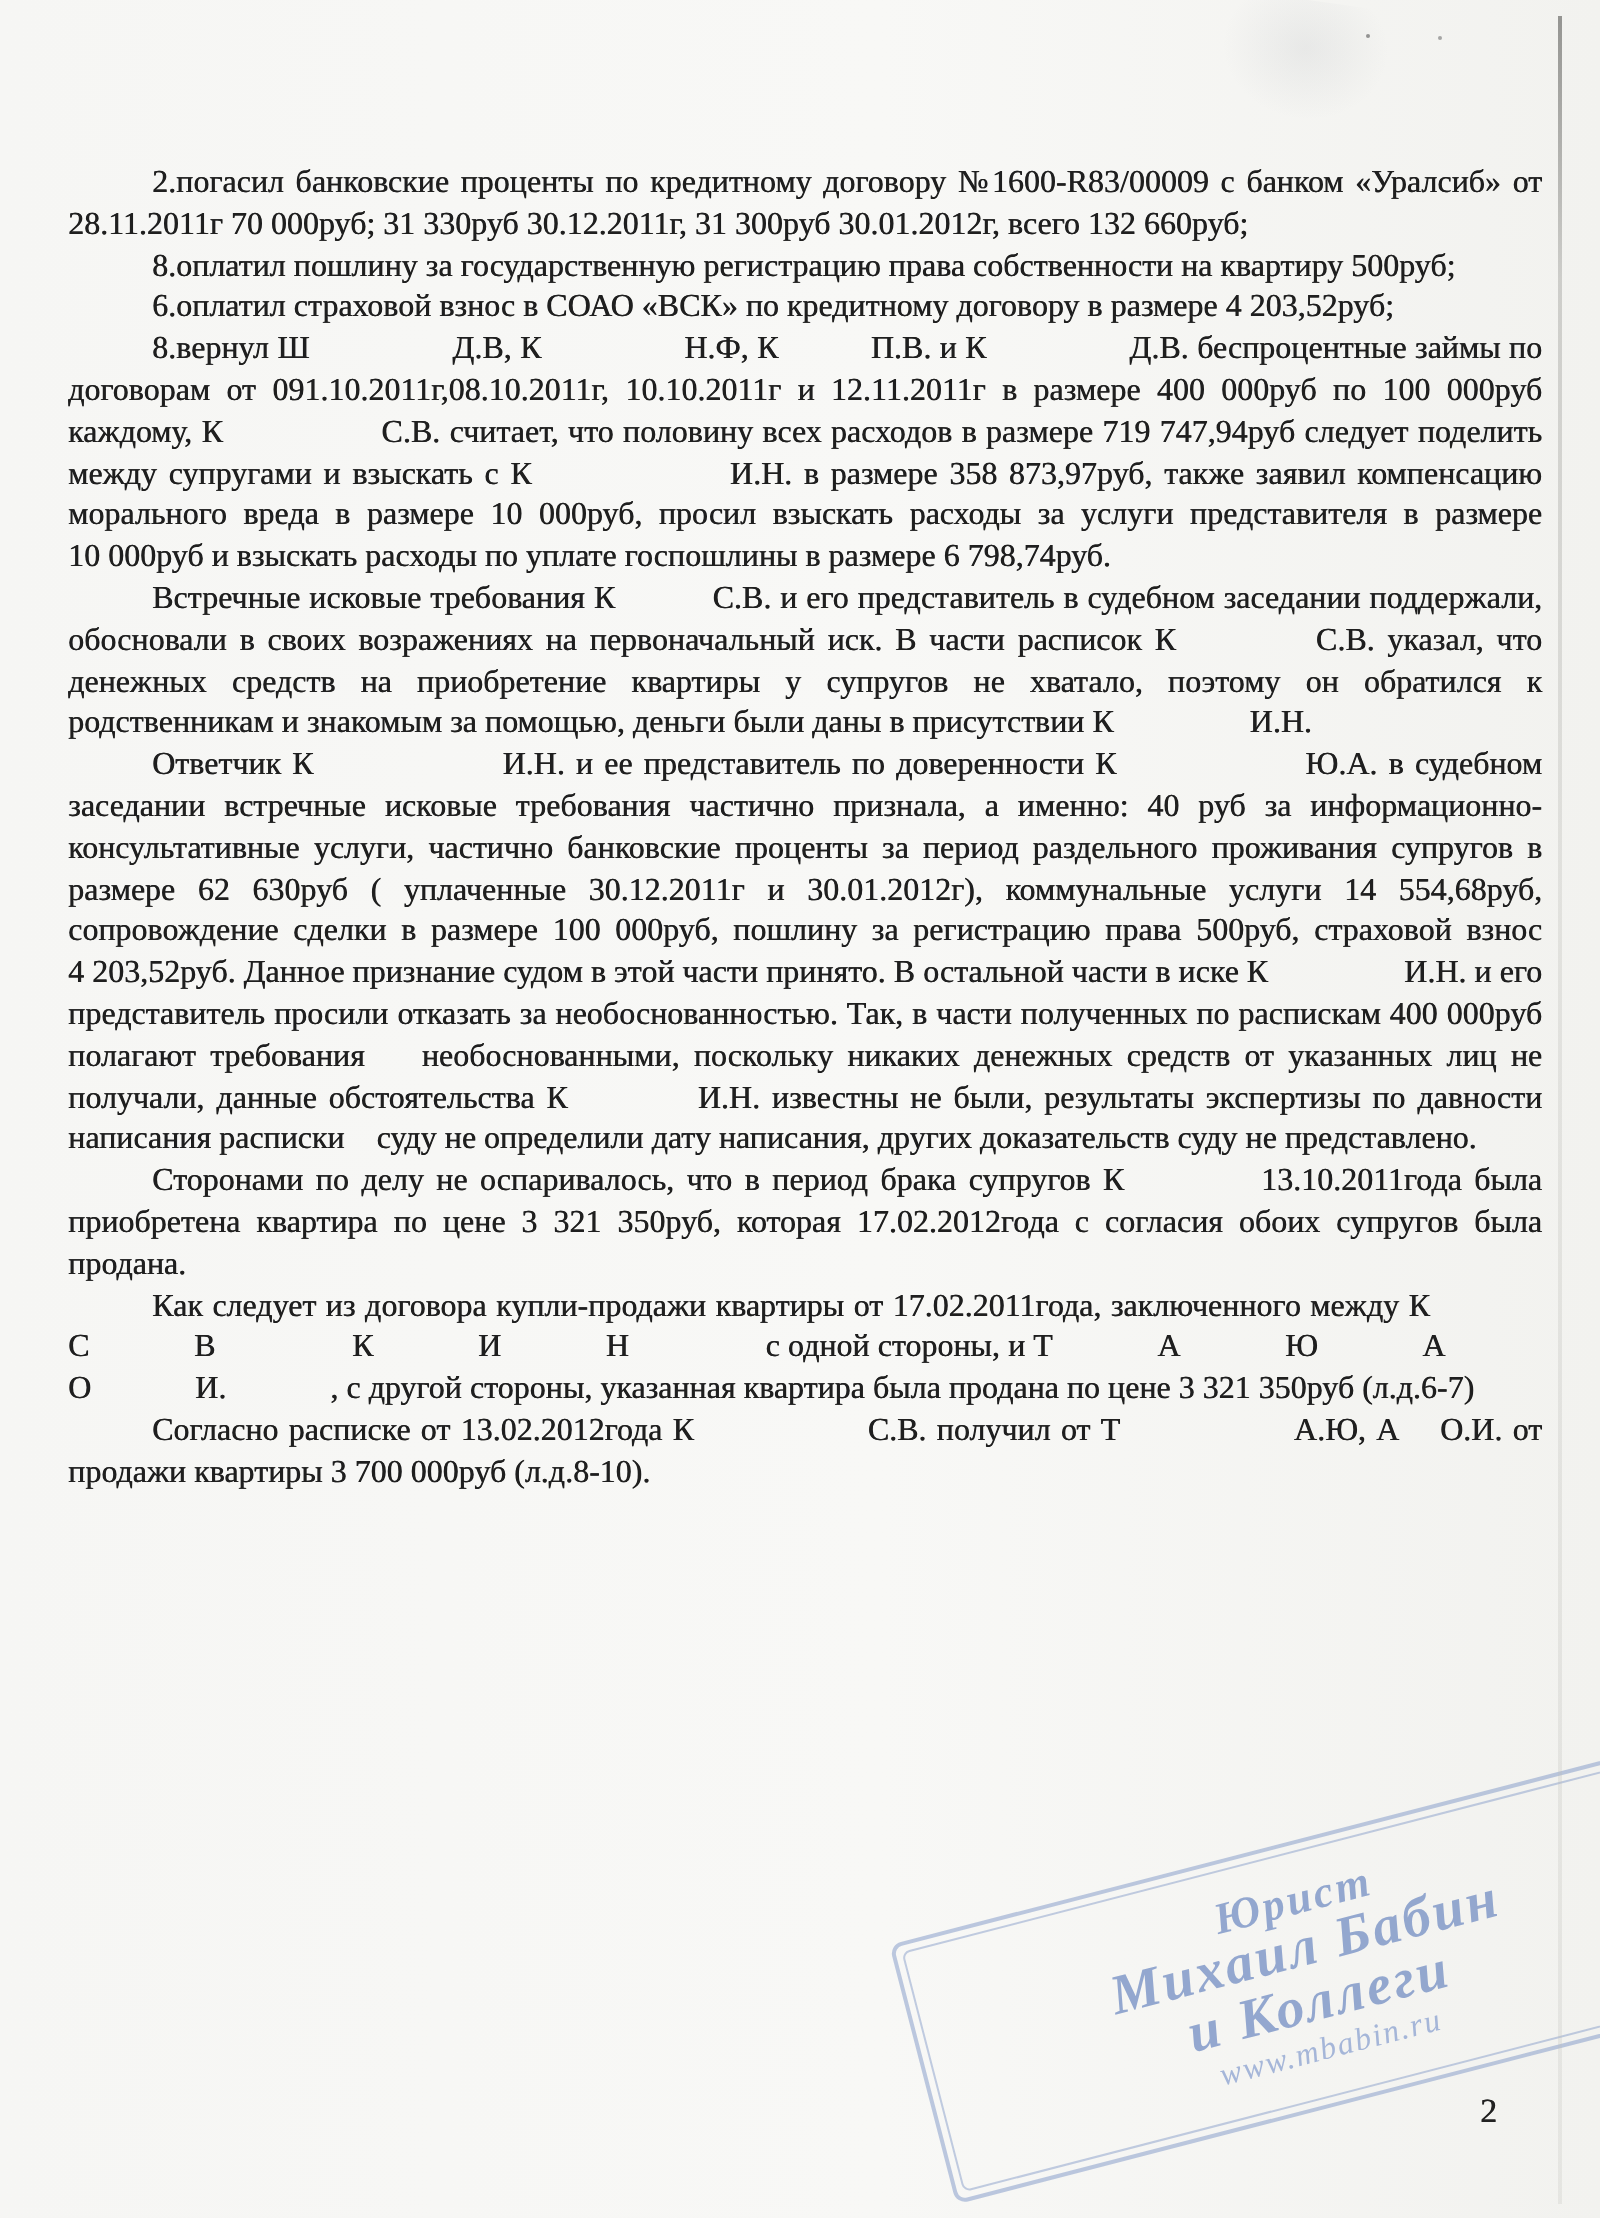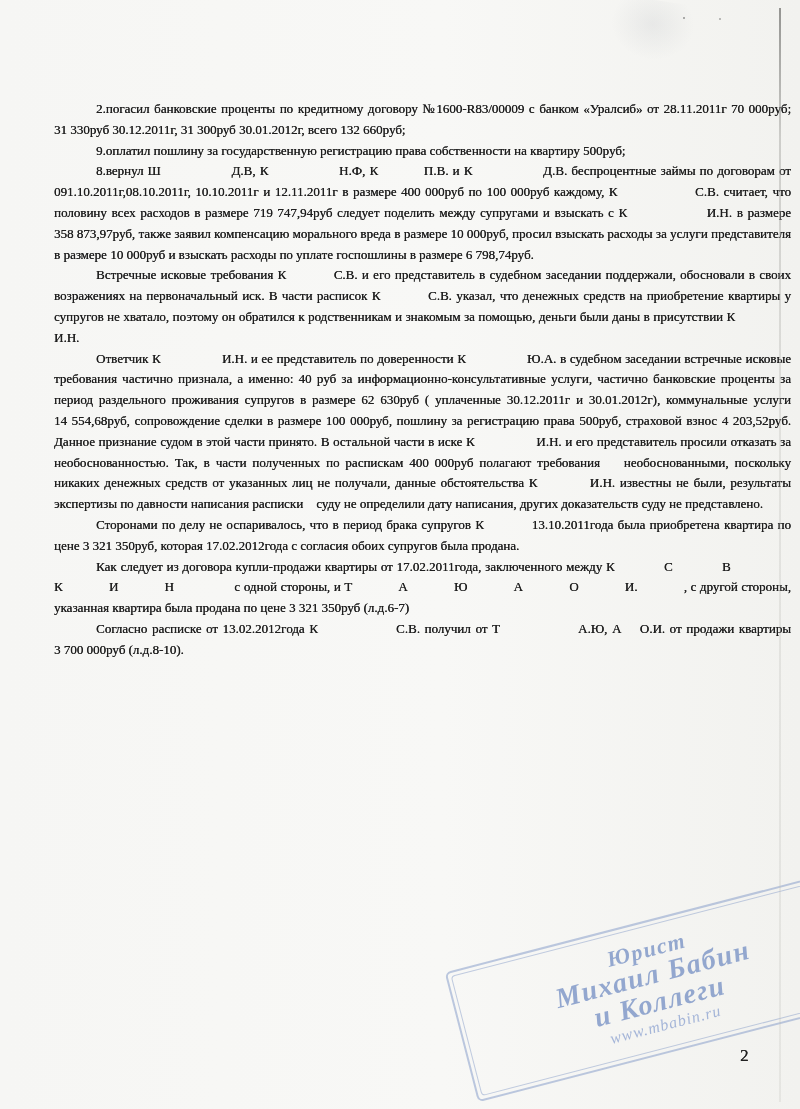--- a/index.html
+++ b/index.html
@@ -7,26 +7,25 @@
     width:800px;height:1109px;position:relative;overflow:hidden;
     background:#f5f5f2;
     font-family:"Liberation Serif", serif;
   }
   .page{
     position:absolute;inset:0;
     background:linear-gradient(90deg,#f6f6f4 0%,#f8f8f6 55%,#f2f2ef 100%);
   }
   
   .text-block{
-    position:absolute;left:34px;top:99px;width:737px;
-    font-size:13px;line-height:20.8px;
+    position:absolute;left:34px;top:82px;width:737px;
+    font-size:16px;line-height:20.8px;
     text-align:justify;
     color:#1f1f1f;
     text-shadow:0.25px 0 0 currentColor; 
-    margin-left:20px;
   }
   .text-block p{margin:0;text-indent:42px;}
   
   .page-number{
     position:absolute;left:740px;top:1046px;
     font-size:17px;color:#222;text-shadow:0.25px 0 0 currentColor;
   }
   
   .stamp{
     position:absolute;left:455px;top:920px;width:402px;height:134px;
@@ -63,21 +62,22 @@
     box-shadow:36px 1px 0 rgba(70,70,70,0.45);
   }
 </style>
 </head>
 <body>
 
 <div class="page">
 
   <div class="text-block" id="paragraphs">
       <p>2.погасил банковские проценты по кредитному договору №1600-R83/00009 с банком «Уралсиб» от 28.11.2011г  70&nbsp;000руб;  31&nbsp;330руб  30.12.2011г,  31&nbsp;300руб  30.01.2012г,  всего 132&nbsp;660руб;</p>
-      <p>9.оплатил пошлину за государственную регистрацию права собственности на квартиру 500руб;</p>
+      <p>8.оплатил пошлину за государственную регистрацию права собственности на квартиру 500руб;</p>
+      <p>6.оплатил страховой взнос в СОАО «ВСК» по кредитному договору в размере 4&nbsp;203,52руб;</p>
       <p>8.вернул Ш&nbsp;&nbsp;&nbsp;&nbsp;&nbsp;&nbsp;&nbsp;&nbsp;&nbsp;&nbsp;&nbsp;&nbsp;&nbsp;&nbsp;&nbsp;&nbsp; Д.В, К&nbsp;&nbsp;&nbsp;&nbsp;&nbsp;&nbsp;&nbsp;&nbsp;&nbsp;&nbsp;&nbsp;&nbsp;&nbsp;&nbsp;&nbsp;&nbsp; Н.Ф, К&nbsp;&nbsp;&nbsp;&nbsp;&nbsp;&nbsp;&nbsp;&nbsp;&nbsp;&nbsp; П.В. и К&nbsp;&nbsp;&nbsp;&nbsp;&nbsp;&nbsp;&nbsp;&nbsp;&nbsp;&nbsp;&nbsp;&nbsp;&nbsp;&nbsp;&nbsp;&nbsp; Д.В. беспроцентные займы по договорам от 091.10.2011г,08.10.2011г, 10.10.2011г и 12.11.2011г в размере 400&nbsp;000руб по 100&nbsp;000руб каждому, К&nbsp;&nbsp;&nbsp;&nbsp;&nbsp;&nbsp;&nbsp;&nbsp;&nbsp;&nbsp;&nbsp;&nbsp;&nbsp;&nbsp;&nbsp;&nbsp; С.В. считает, что половину всех расходов в размере 719&nbsp;747,94руб следует поделить между супругами и взыскать с К&nbsp;&nbsp;&nbsp;&nbsp;&nbsp;&nbsp;&nbsp;&nbsp;&nbsp;&nbsp;&nbsp;&nbsp;&nbsp;&nbsp;&nbsp;&nbsp; И.Н. в размере 358&nbsp;873,97руб, также заявил компенсацию морального вреда в размере 10&nbsp;000руб, просил взыскать расходы за услуги представителя в размере 10&nbsp;000руб и взыскать расходы по уплате госпошлины в размере 6&nbsp;798,74руб.</p>
       <p>Встречные исковые требования К&nbsp;&nbsp;&nbsp;&nbsp;&nbsp;&nbsp;&nbsp;&nbsp;&nbsp;&nbsp; С.В. и его представитель в судебном заседании поддержали, обосновали в своих возражениях на первоначальный иск. В части расписок К&nbsp;&nbsp;&nbsp;&nbsp;&nbsp;&nbsp;&nbsp;&nbsp;&nbsp;&nbsp; С.В. указал, что денежных средств на приобретение квартиры у супругов не хватало, поэтому  он обратился к родственникам и знакомым за помощью, деньги были даны в присутствии К&nbsp;&nbsp;&nbsp;&nbsp;&nbsp;&nbsp;&nbsp;&nbsp;&nbsp;&nbsp;&nbsp;&nbsp;&nbsp;&nbsp;&nbsp;&nbsp; И.Н.</p>
       <p>Ответчик К&nbsp;&nbsp;&nbsp;&nbsp;&nbsp;&nbsp;&nbsp;&nbsp;&nbsp;&nbsp;&nbsp;&nbsp;&nbsp;&nbsp;&nbsp;&nbsp; И.Н. и ее представитель по доверенности К&nbsp;&nbsp;&nbsp;&nbsp;&nbsp;&nbsp;&nbsp;&nbsp;&nbsp;&nbsp;&nbsp;&nbsp;&nbsp;&nbsp;&nbsp;&nbsp; Ю.А. в судебном заседании встречные исковые требования частично признала, а именно: 40 руб за информационно-консультативные услуги, частично банковские проценты за период раздельного проживания супругов в размере 62&nbsp;630руб ( уплаченные 30.12.2011г и 30.01.2012г), коммунальные услуги 14&nbsp;554,68руб, сопровождение сделки в размере 100&nbsp;000руб, пошлину за регистрацию права 500руб, страховой взнос 4&nbsp;203,52руб. Данное признание судом в этой части принято. В остальной части в иске К&nbsp;&nbsp;&nbsp;&nbsp;&nbsp;&nbsp;&nbsp;&nbsp;&nbsp;&nbsp;&nbsp;&nbsp;&nbsp;&nbsp;&nbsp;&nbsp; И.Н. и его представитель просили отказать за необоснованностью. Так, в части полученных по распискам 400&nbsp;000руб полагают требования&nbsp;&nbsp;&nbsp; необоснованными, поскольку никаких денежных средств от указанных лиц не получали, данные обстоятельства К&nbsp;&nbsp;&nbsp;&nbsp;&nbsp;&nbsp;&nbsp;&nbsp;&nbsp;&nbsp; И.Н. известны не были, результаты экспертизы по давности написания расписки&nbsp;&nbsp;&nbsp; суду не определили дату написания, других доказательств суду не представлено.</p>
       <p>Сторонами по делу не оспаривалось, что в период брака супругов К&nbsp;&nbsp;&nbsp;&nbsp;&nbsp;&nbsp;&nbsp;&nbsp;&nbsp;&nbsp; 13.10.2011года была приобретена квартира по цене 3&nbsp;321&nbsp;350руб, которая 17.02.2012года с согласия обоих супругов была продана.</p>
       <p>Как следует из договора купли-продажи квартиры от 17.02.2011года, заключенного между К&nbsp;&nbsp;&nbsp;&nbsp;&nbsp;&nbsp;&nbsp;&nbsp;&nbsp;&nbsp;&nbsp;&nbsp; С&nbsp;&nbsp;&nbsp;&nbsp;&nbsp;&nbsp;&nbsp;&nbsp;&nbsp;&nbsp;&nbsp;&nbsp; В&nbsp;&nbsp;&nbsp;&nbsp;&nbsp;&nbsp;&nbsp;&nbsp;&nbsp;&nbsp;&nbsp;&nbsp;&nbsp;&nbsp;&nbsp;&nbsp; К&nbsp;&nbsp;&nbsp;&nbsp;&nbsp;&nbsp;&nbsp;&nbsp;&nbsp;&nbsp;&nbsp;&nbsp; И&nbsp;&nbsp;&nbsp;&nbsp;&nbsp;&nbsp;&nbsp;&nbsp;&nbsp;&nbsp;&nbsp;&nbsp; Н&nbsp;&nbsp;&nbsp;&nbsp;&nbsp;&nbsp;&nbsp;&nbsp;&nbsp;&nbsp;&nbsp;&nbsp;&nbsp;&nbsp;&nbsp;&nbsp; с одной стороны, и Т&nbsp;&nbsp;&nbsp;&nbsp;&nbsp;&nbsp;&nbsp;&nbsp;&nbsp;&nbsp;&nbsp;&nbsp; А&nbsp;&nbsp;&nbsp;&nbsp;&nbsp;&nbsp;&nbsp;&nbsp;&nbsp;&nbsp;&nbsp;&nbsp; Ю&nbsp;&nbsp;&nbsp;&nbsp;&nbsp;&nbsp;&nbsp;&nbsp;&nbsp;&nbsp;&nbsp;&nbsp; А&nbsp;&nbsp;&nbsp;&nbsp;&nbsp;&nbsp;&nbsp;&nbsp;&nbsp;&nbsp;&nbsp;&nbsp; О&nbsp;&nbsp;&nbsp;&nbsp;&nbsp;&nbsp;&nbsp;&nbsp;&nbsp;&nbsp;&nbsp;&nbsp; И.&nbsp;&nbsp;&nbsp;&nbsp;&nbsp;&nbsp;&nbsp;&nbsp;&nbsp;&nbsp;&nbsp;&nbsp; , с другой стороны, указанная квартира была продана по цене 3&nbsp;321&nbsp;350руб (л.д.6-7)</p>
       <p>Согласно расписке от 13.02.2012года К&nbsp;&nbsp;&nbsp;&nbsp;&nbsp;&nbsp;&nbsp;&nbsp;&nbsp;&nbsp;&nbsp;&nbsp;&nbsp;&nbsp;&nbsp;&nbsp; С.В. получил от Т&nbsp;&nbsp;&nbsp;&nbsp;&nbsp;&nbsp;&nbsp;&nbsp;&nbsp;&nbsp;&nbsp;&nbsp;&nbsp;&nbsp;&nbsp;&nbsp; А.Ю, А&nbsp;&nbsp;&nbsp; О.И. от продажи квартиры 3&nbsp;700&nbsp;000руб (л.д.8-10).</p>
     </div>
 
   <div class="stamp">
     <div class="stamp-inner">

